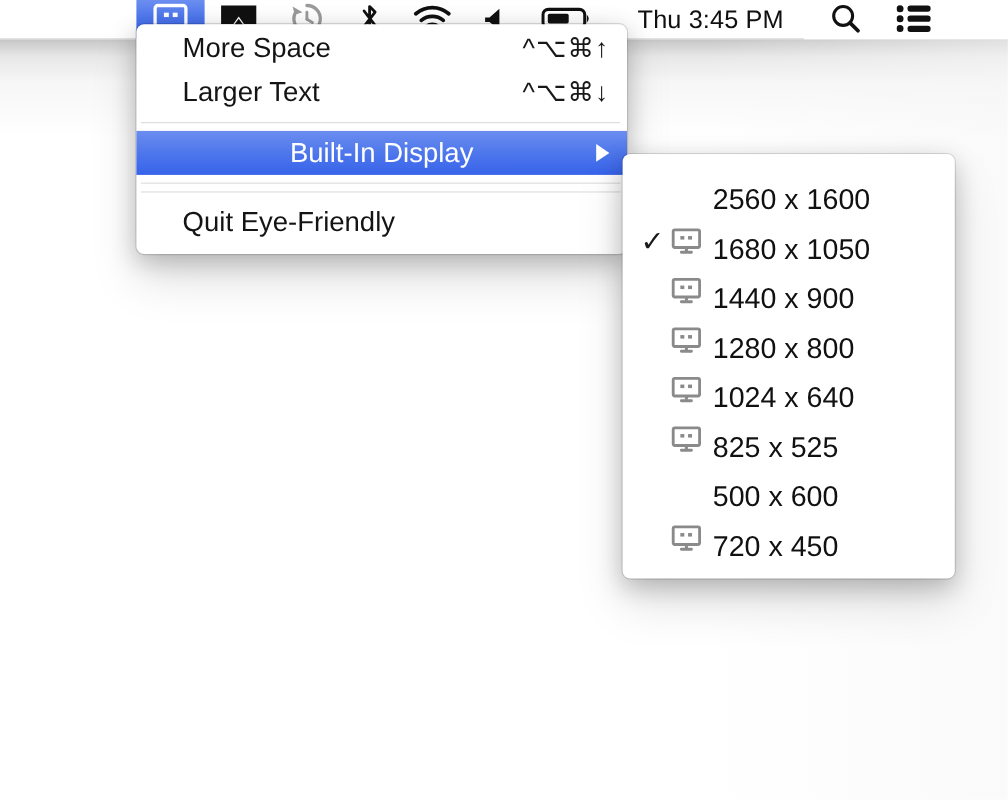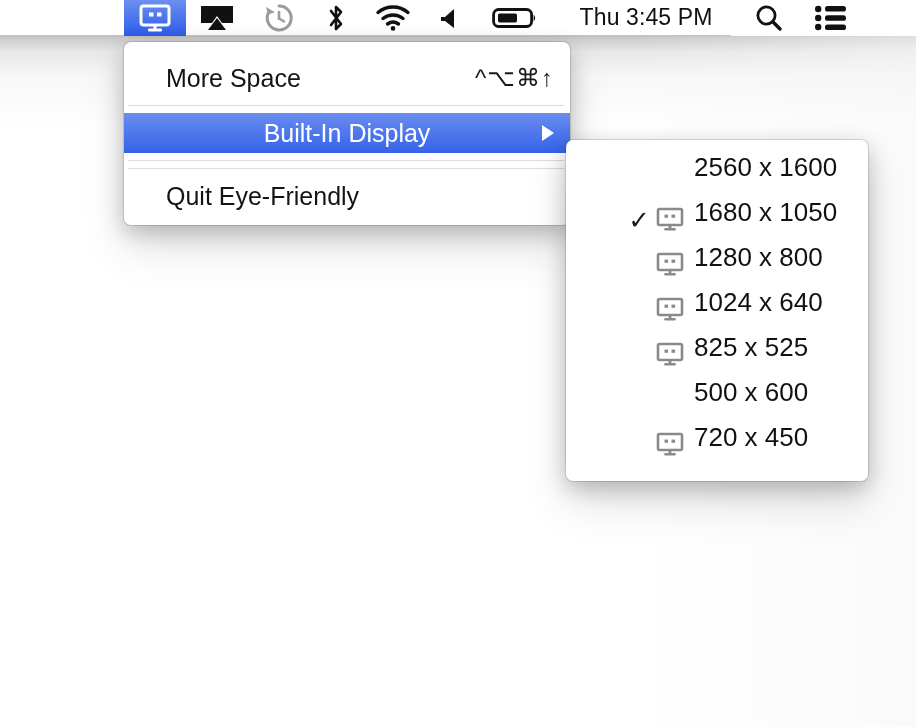--- a/index.html
+++ b/index.html
@@ -22,21 +22,21 @@
     position:absolute; left:0; top:36px; width:916px; height:691px;
     background:linear-gradient(to right, rgba(255,255,255,0) 70%, rgba(246,246,246,0.55) 100%);
     pointer-events:none;
   }
 
   
   #menubar {
     position:absolute; left:0; top:0; width:731px; height:36px;
     background:#ffffff;
     border-bottom:1px solid #c6c6c6;
-    display:flex; align-items:center;
+    display:flex; align-items:flex-end;
     z-index:30;
   }
   .mb-spacer { flex:0 0 124px; }
   .mb-item {
     height:36px; display:flex; align-items:center; justify-content:center;
     flex:0 0 auto;
   }
   .mb-item.active {
     background:linear-gradient(to bottom,#6d8ff0 0%,#4f78ed 45%,#2f5ce8 100%);
   }
@@ -52,21 +52,21 @@
     background:#ffffff;
     border-radius:7px;
     box-shadow:
        0 0 0 1px rgba(0,0,0,0.13),
        0 7px 22px rgba(0,0,0,0.22),
        0 22px 44px rgba(0,0,0,0.13);
     z-index:40;
   }
 
   
-  #main-menu { left:124px; top:42px; width:446px; padding:16px 0 9px 0; }
+  #main-menu { left:124px; top:22px; width:446px; padding:2px 0 9px 0; }
   .mi {
     position:relative;
     height:40px;
     display:flex; align-items:center;
     padding:0 16px 0 42px;
     font-size:25px;
     color:#141414;
     white-space:nowrap;
   }
   .mi-label { flex:1 1 auto; }
@@ -88,26 +88,25 @@
   }
   .sep {
     height:1px; background:#dcdcdc;
     margin:7px 6px 7px 4px;
   }
 
   
   #submenu { left:566px; top:140px; width:302px; padding:12px 0 14px 0; }
   .res-row {
     height:45px;
-    display:flex; align-items:flex-start;
+    display:flex; align-items:flex-end;
     padding-left:14px;
     font-size:26px;
     color:#111111;
     white-space:nowrap;
-    margin-left:46px;
   }
   .res-gutter {
     flex:0 0 68px;
     display:flex; align-items:center; justify-content:flex-end;
     gap:6px;
     padding-right:8px;
     height:100%;
   }
   .res-check {
     font-size:26px; color:#1a1a1a; line-height:1;
@@ -202,20 +201,24 @@
   </div>
 </div>
 
 <div id="main-menu" class="menu-panel">
 
   <div class="mi">
     <span class="mi-label">More Space</span>
     <span class="mi-shortcut">^⌥⌘↑</span>
   </div>
 
+  <div class="mi">
+    <span class="mi-label">Larger Text</span>
+    <span class="mi-shortcut">^⌥⌘↓</span>
+  </div>
 
   <div class="sep"></div>
 
   <div class="mi highlight">
     <span class="mi-label">Built-In Display</span>
     <span class="mi-arrow"></span>
   </div>
 
 
   <div class="sep"></div>
@@ -250,20 +253,32 @@
     <div class="res-row">
       <div class="res-gutter">
         <svg width="30" height="26" viewBox="0 0 30 26">
           <rect x="2" y="2" width="24" height="16" rx="1.5" fill="none" stroke="#8a8a8a" stroke-width="2.6"></rect>
           <rect x="8.5" y="7.6" width="3.6" height="3.2" fill="#8a8a8a"></rect>
           <rect x="15.5" y="7.6" width="3.6" height="3.2" fill="#8a8a8a"></rect>
           <rect x="12.6" y="18" width="2.8" height="3.4" fill="#8a8a8a"></rect>
           <rect x="8.2" y="21" width="11.6" height="2.6" rx="1" fill="#8a8a8a"></rect>
         </svg>
       </div>
+      <span class="res-label">1440 x 900</span>
+    </div>
+    <div class="res-row">
+      <div class="res-gutter">
+        <svg width="30" height="26" viewBox="0 0 30 26">
+          <rect x="2" y="2" width="24" height="16" rx="1.5" fill="none" stroke="#8a8a8a" stroke-width="2.6"></rect>
+          <rect x="8.5" y="7.6" width="3.6" height="3.2" fill="#8a8a8a"></rect>
+          <rect x="15.5" y="7.6" width="3.6" height="3.2" fill="#8a8a8a"></rect>
+          <rect x="12.6" y="18" width="2.8" height="3.4" fill="#8a8a8a"></rect>
+          <rect x="8.2" y="21" width="11.6" height="2.6" rx="1" fill="#8a8a8a"></rect>
+        </svg>
+      </div>
       <span class="res-label">1280 x 800</span>
     </div>
     <div class="res-row">
       <div class="res-gutter">
         <svg width="30" height="26" viewBox="0 0 30 26">
           <rect x="2" y="2" width="24" height="16" rx="1.5" fill="none" stroke="#8a8a8a" stroke-width="2.6"></rect>
           <rect x="8.5" y="7.6" width="3.6" height="3.2" fill="#8a8a8a"></rect>
           <rect x="15.5" y="7.6" width="3.6" height="3.2" fill="#8a8a8a"></rect>
           <rect x="12.6" y="18" width="2.8" height="3.4" fill="#8a8a8a"></rect>
           <rect x="8.2" y="21" width="11.6" height="2.6" rx="1" fill="#8a8a8a"></rect>

